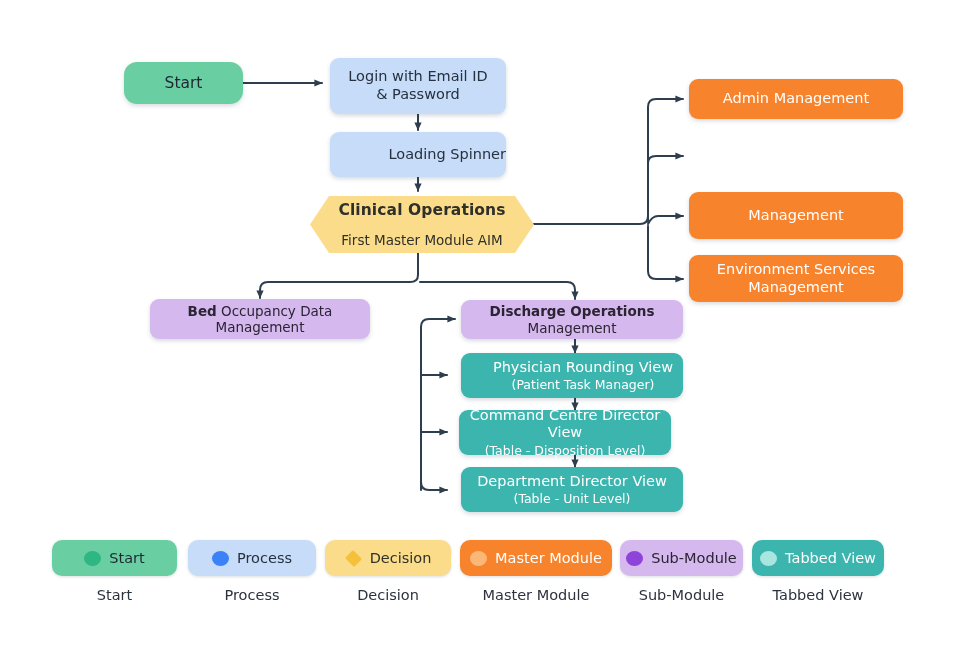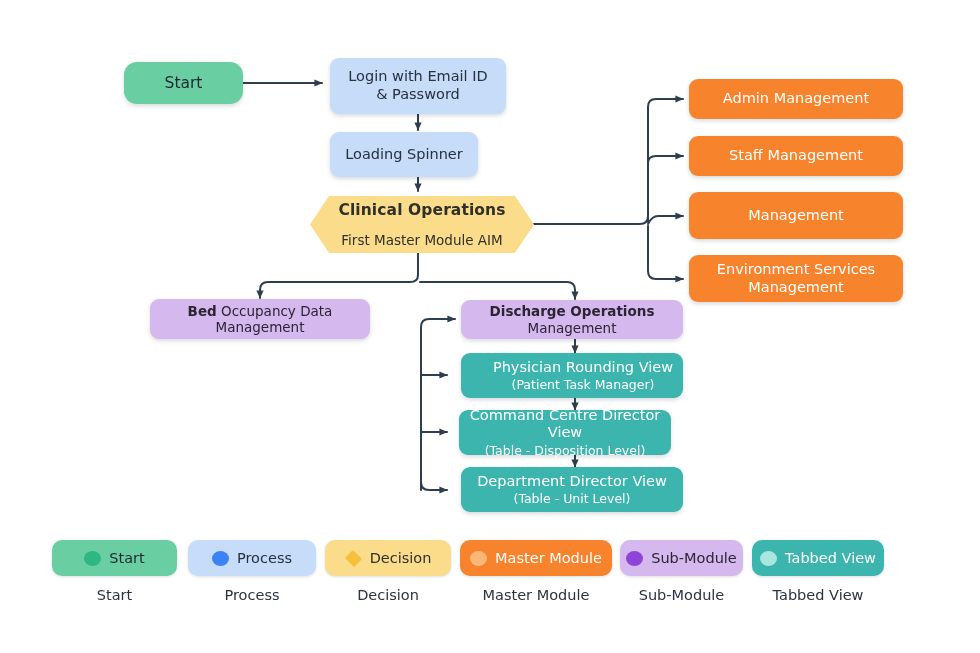--- a/index.html
+++ b/index.html
@@ -178,36 +178,33 @@
 
   <div class="node n-start" style="left:124px; top:62px; width:119px; height:42px;">
     <span class="l1">Start</span>
   </div>
 
   <div class="node n-process" style="left:330px; top:58px; width:176px; height:56px;">
     <span class="l1">Login with Email ID</span>
     <span class="l2">&amp; Password</span>
   </div>
 
-  <div class="node n-process" style="left:330px; top:132px; width:148px; height:45px;">
+  <div class="node n-process" style="left:330px; top:132px; width:176px; height:45px;align-items:flex-end;">
     <span class="l1">Loading Spinner</span>
   </div>
 
   <div class="node n-hex" style="left:310px; top:196px; width:224px; height:57px;">
     <span class="l1">Clinical Operations</span>
     <span class="l2">First Master Module AIM</span>
   </div>
 
   <div class="node n-master" style="left:689px; top:79px; width:214px; height:40px;">
     <span class="l1">Admin Management</span>
   </div>
 
-  <div class="node n-master" style="left:689px; top:136px; width:214px; height:40px;">
-    <span class="l1">Staff Management</span>
-  </div>
 
   <div class="node n-master" style="left:689px; top:192px; width:214px; height:47px;">
     <span class="l2">Management</span>
   </div>
 
   <div class="node n-master" style="left:689px; top:255px; width:214px; height:47px;">
     <span class="l1">Environment Services</span>
     <span class="l2">Management</span>
   </div>
 

